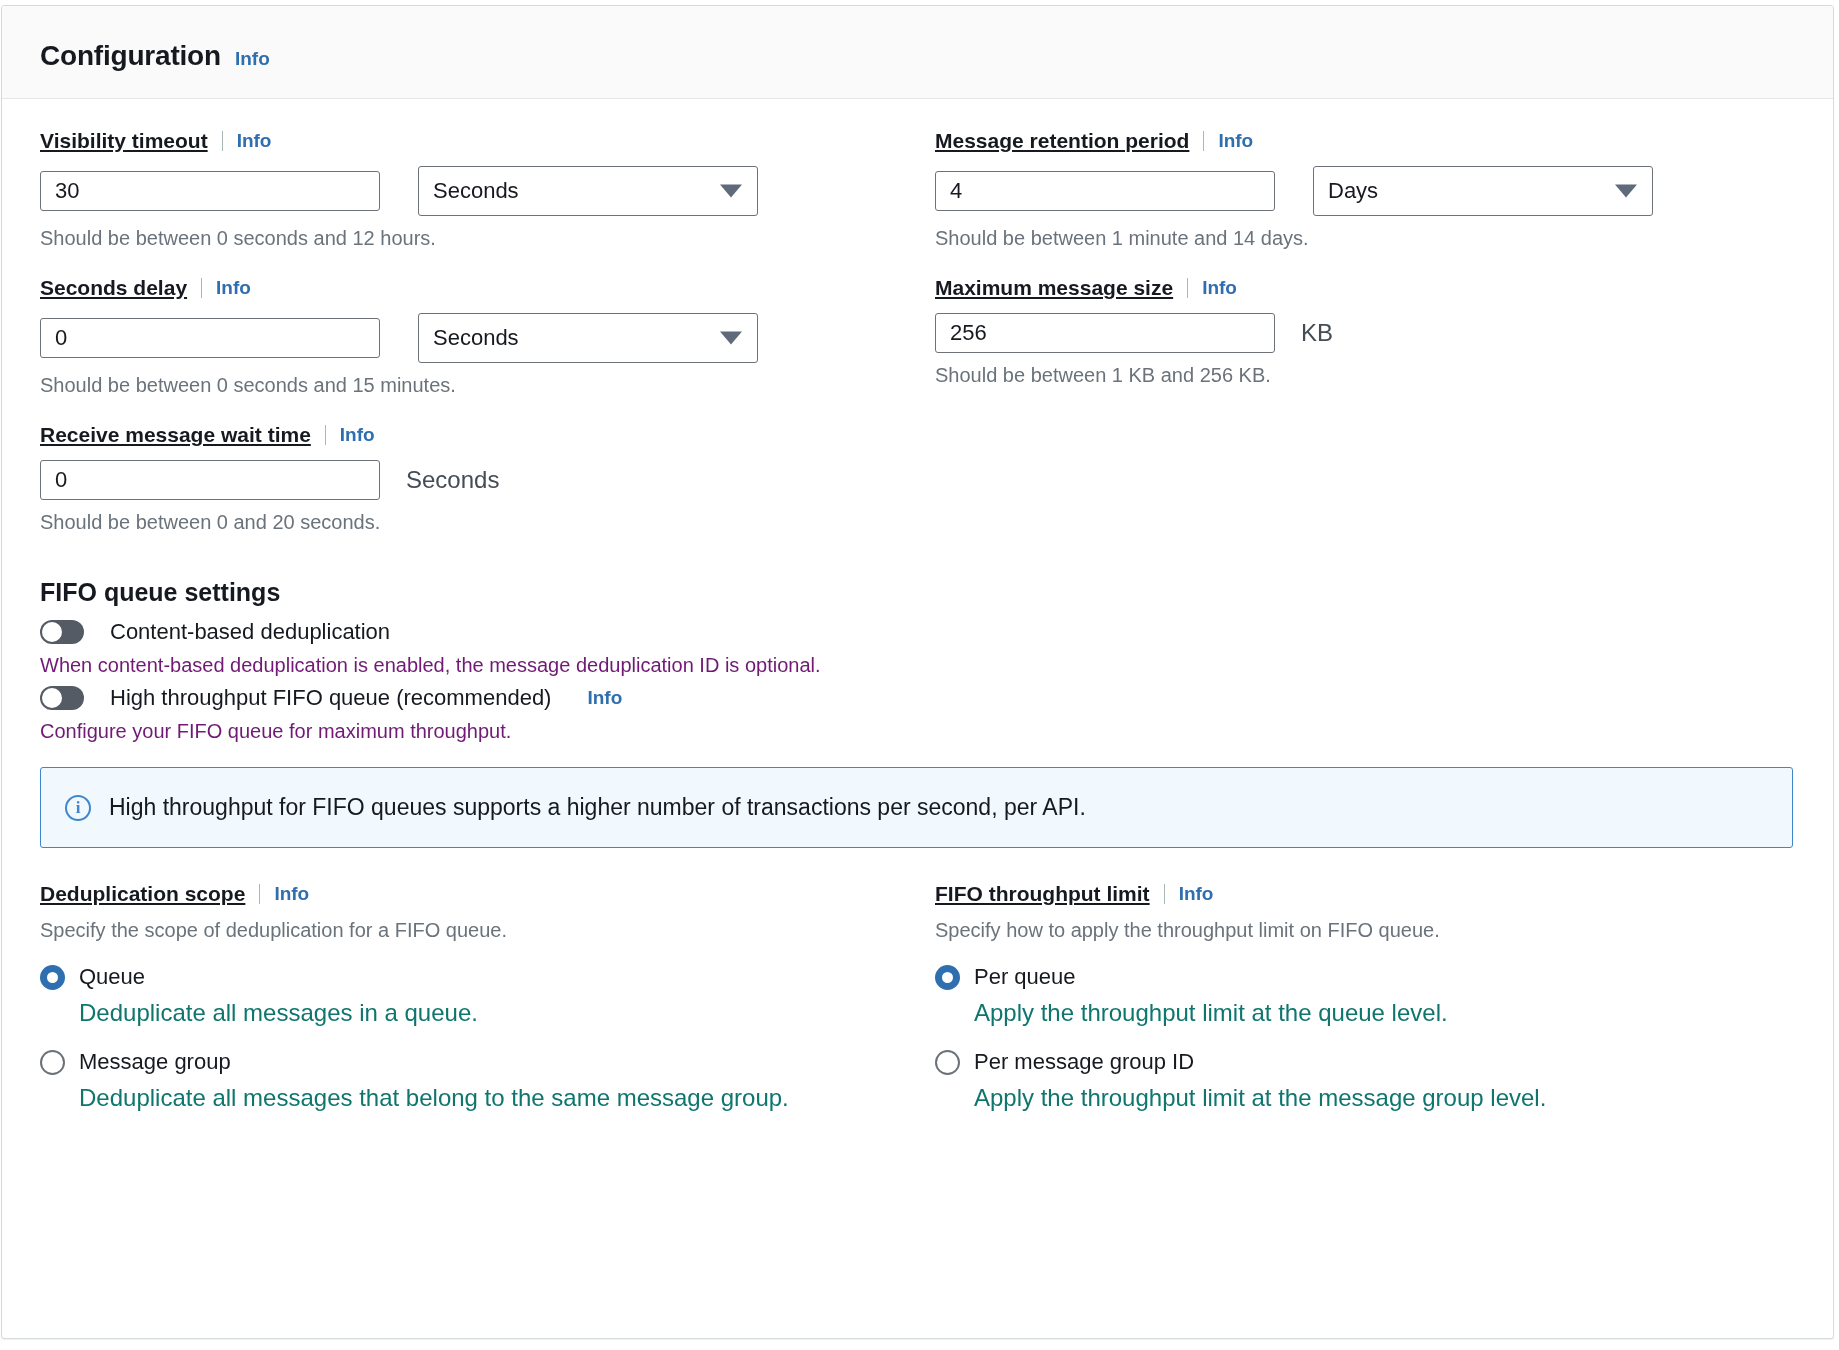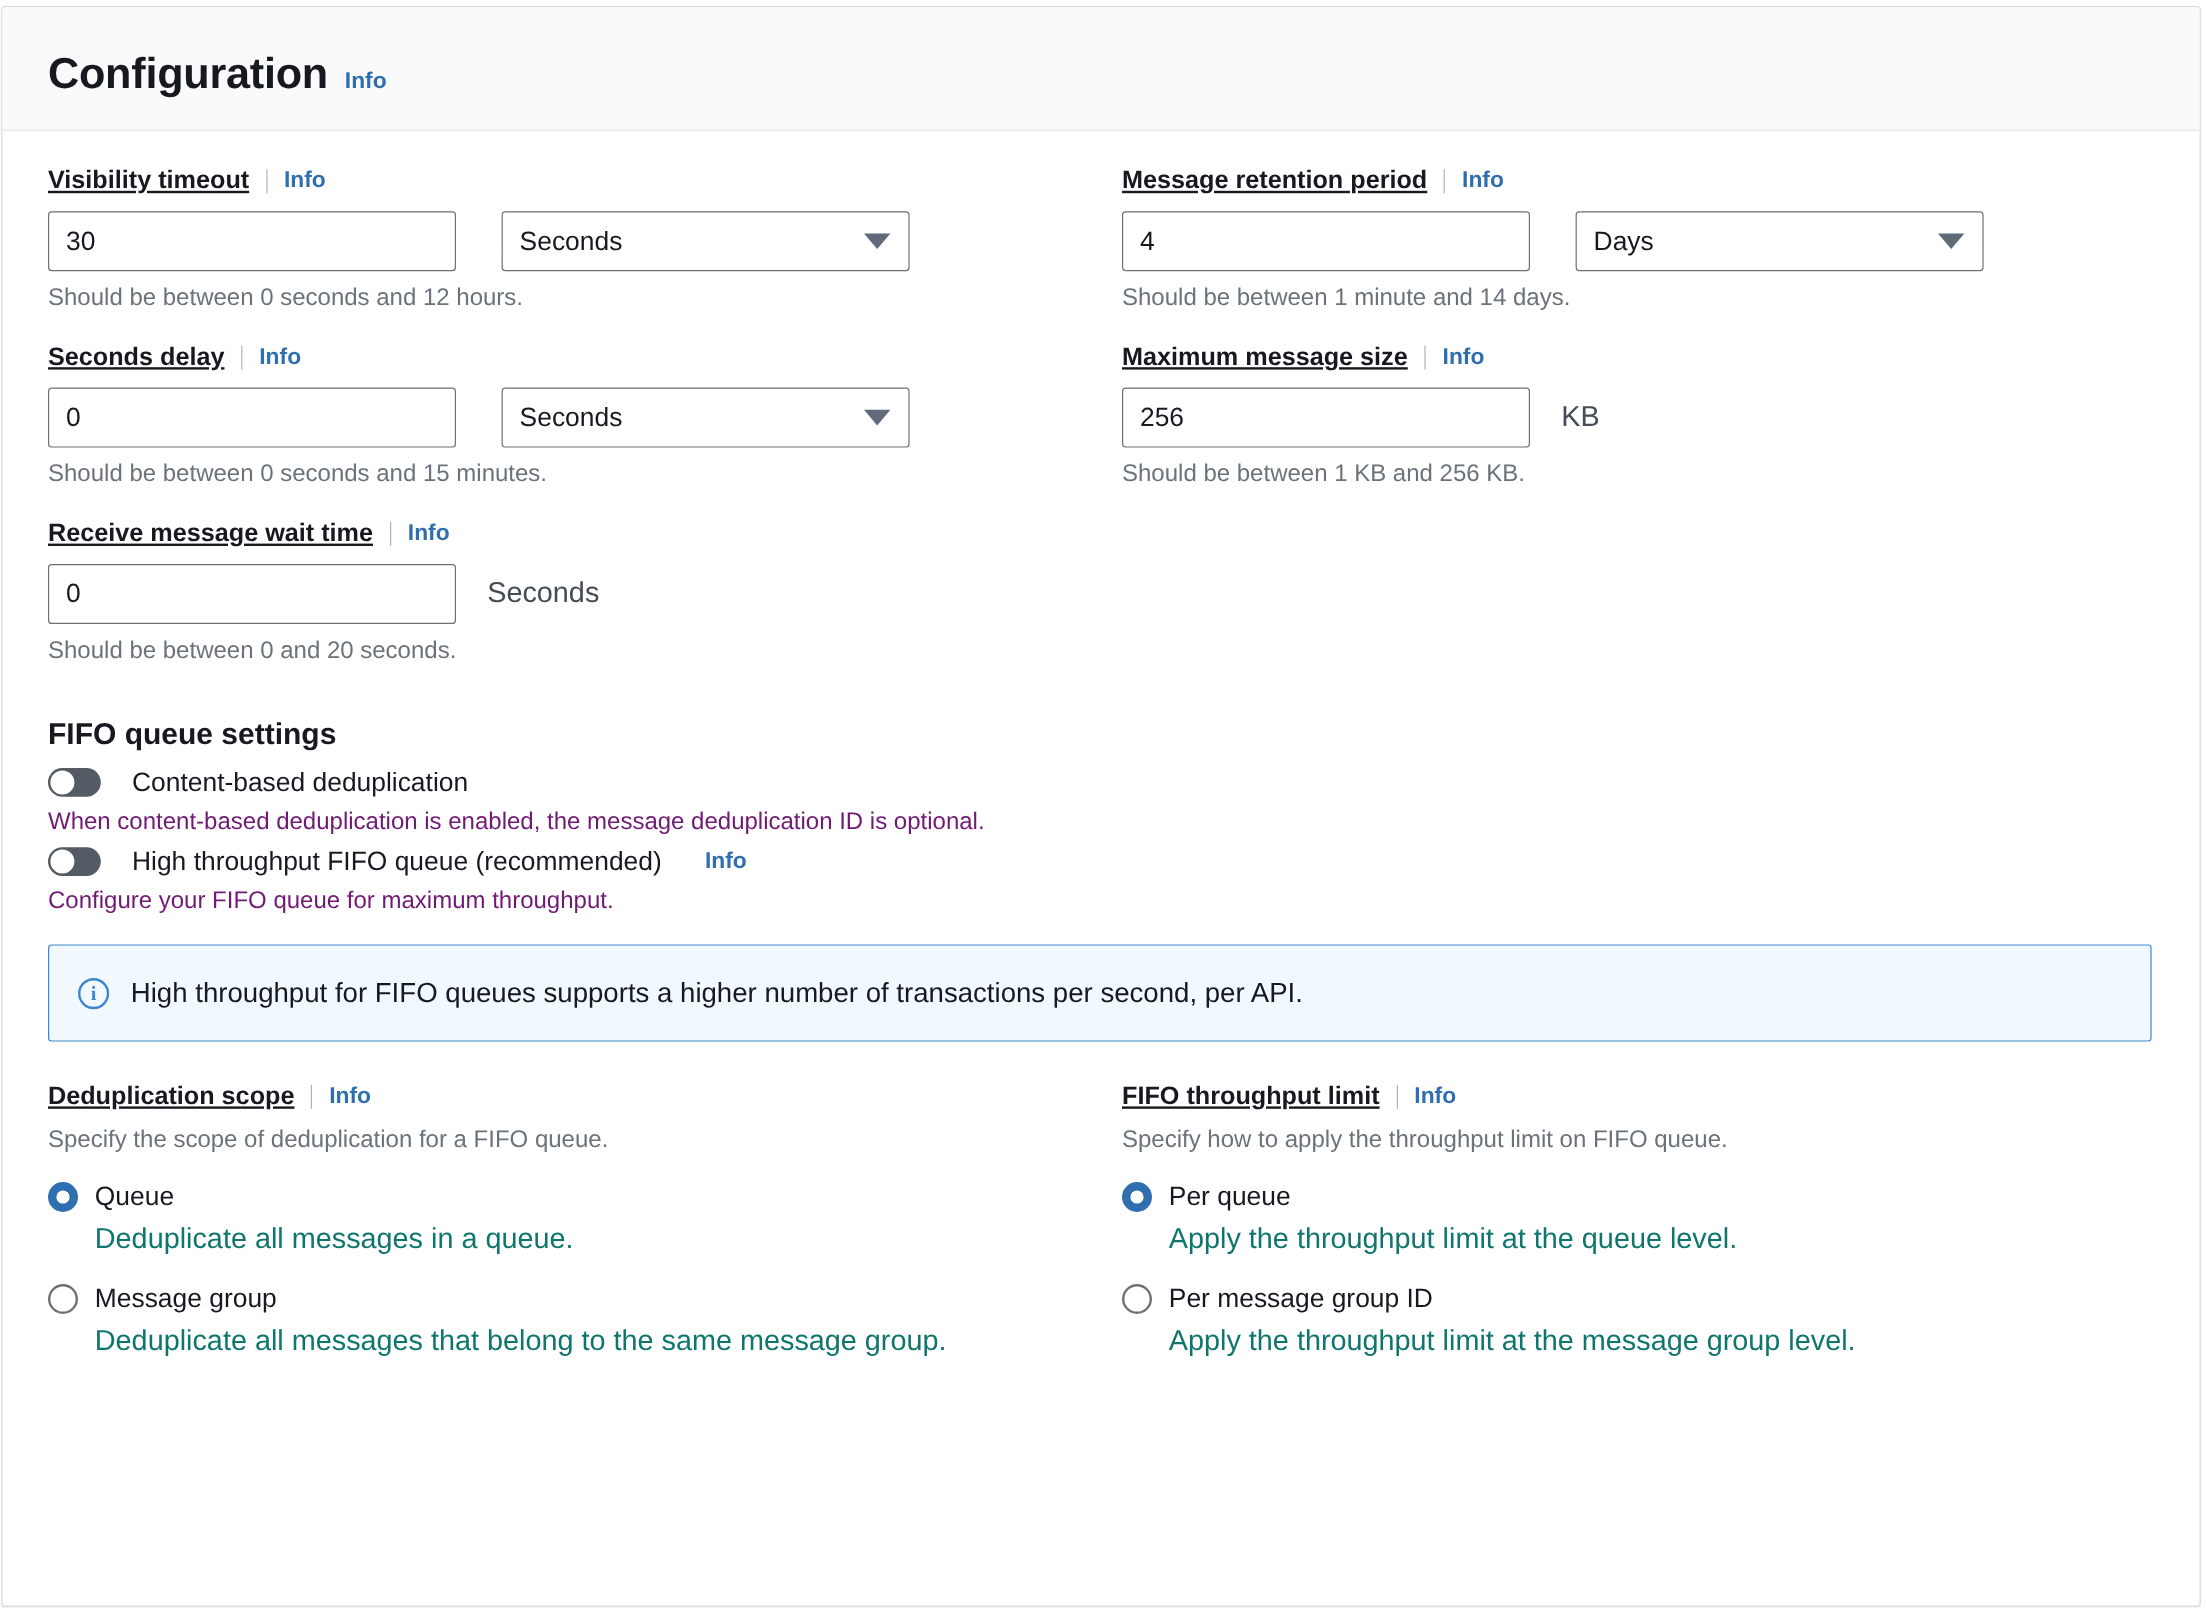--- a/index.html
+++ b/index.html
@@ -22,21 +22,21 @@
   }
 
   
   .panel-header {
     background: #fafafa;
     border-bottom: 1px solid #e4e7e7;
     padding: 34px 38px 26px 38px;
   }
   .panel-title-row { display: flex; align-items: baseline; gap: 14px; }
   .panel-title {
-    font-size: 36px; font-weight: bold; color: #16191f;
+    font-size: 28px; font-weight: bold; color: #16191f;
     letter-spacing: -0.2px;
   }
   .info-link {
     font-size: 19px; color: #2f6fb0; font-weight: bold;
     text-decoration: none; cursor: pointer; white-space: nowrap;
   }
   .panel-desc {
     margin-top: 14px;
     font-size: 21px; color: #596069; font-weight: normal;
   }
@@ -59,21 +59,21 @@
   .label-divider {
     display: inline-block;
     width: 1px; height: 20px;
     background: #aab7b8;
     margin: 0 14px;
   }
 
   .control-row { display: flex; align-items: center; gap: 0; }
 
   .text-input {
-    height: 50px;
+    height: 40px;
     border: 1px solid #6c7278;
     border-radius: 3px;
     background: #fff;
     font-size: 22px;
     color: #16191f;
     padding: 0 14px;
     font-family: "Liberation Sans", sans-serif;
     outline: none;
   }
   .text-input.w-narrow { width: 340px; }

